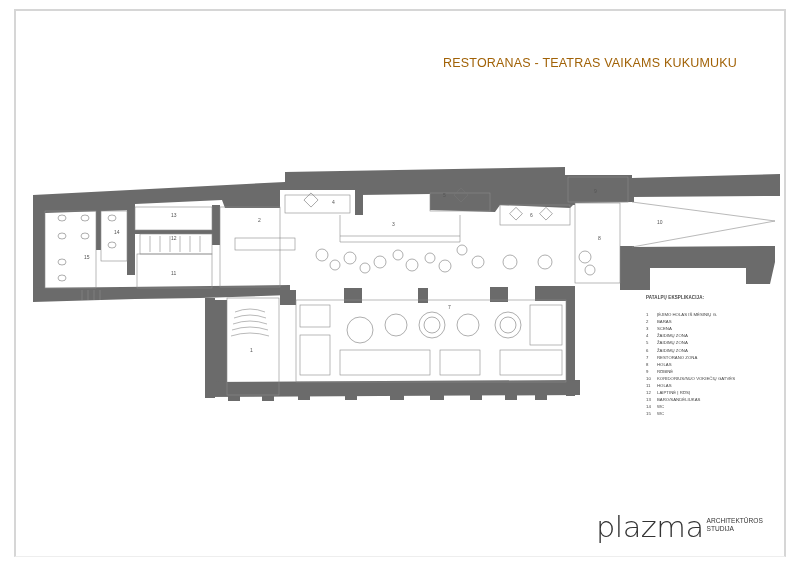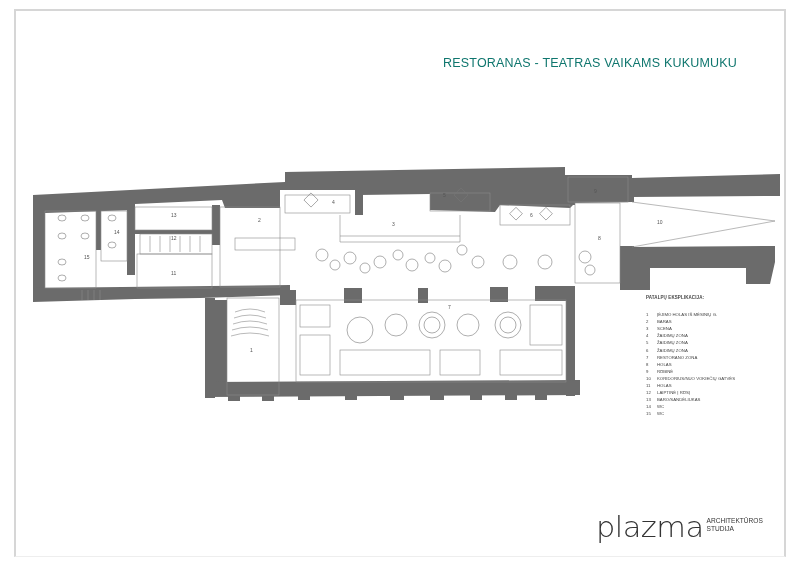--- a/index.html
+++ b/index.html
@@ -1,18 +1,18 @@
 <!DOCTYPE html>
 <html><head>
   <meta charset="utf-8">
   <style>
     html, body { margin: 0; padding: 0; background: #ffffff; }
     body { width: 800px; height: 566px; position: relative; overflow: hidden; font-family: "Liberation Sans", sans-serif; }
     .sheet { position: absolute; left: 14px; top: 9px; width: 772px; height: 548px; border-top: 2px solid #d6d6d6; border-left: 2px solid #d6d6d6; border-right: 2px solid #d6d6d6; border-bottom: 1px solid #eeeeee; box-sizing: border-box; }
-    .title { position: absolute; left: 443px; top: 56px; font-size: 12.5px; letter-spacing: 0.2px; color: #0f766e; white-space: nowrap; }
+    .title { position: absolute; left: 443px; top: 56px; font-size: 12.5px; letter-spacing: 0.2px; color: #a16207; white-space: nowrap; }
     .plan { position: absolute; left: 0; top: 0; width: 800px; height: 566px; }
     .legend { position: absolute; left: 646px; top: 294px; font-size: 4.3px; color: #444; line-height: 7.1px; }
     .legend .lh { font-weight: bold; margin-bottom: 10px; font-size: 4.5px; letter-spacing: 0.1px; }
     .legend .row { display: flex; white-space: nowrap; }
     .legend .num { width: 11px; }
     .logo { position: absolute; left: 596px; top: 513px; display: flex; align-items: center; }
     .logo .word { font-size: 29px; color: #333; font-weight: 300; letter-spacing: -0.5px; line-height: 29px; font-family: "DejaVu Sans", sans-serif; transform: scaleX(1.05); transform-origin: left; }
     .logo .sub { margin-left: 8px; font-size: 6.6px; color: #333; line-height: 8px; margin-top: -6px; }
     .rl { font-size: 5px; fill: #555; font-family: "Liberation Sans", sans-serif; }
   </style>

